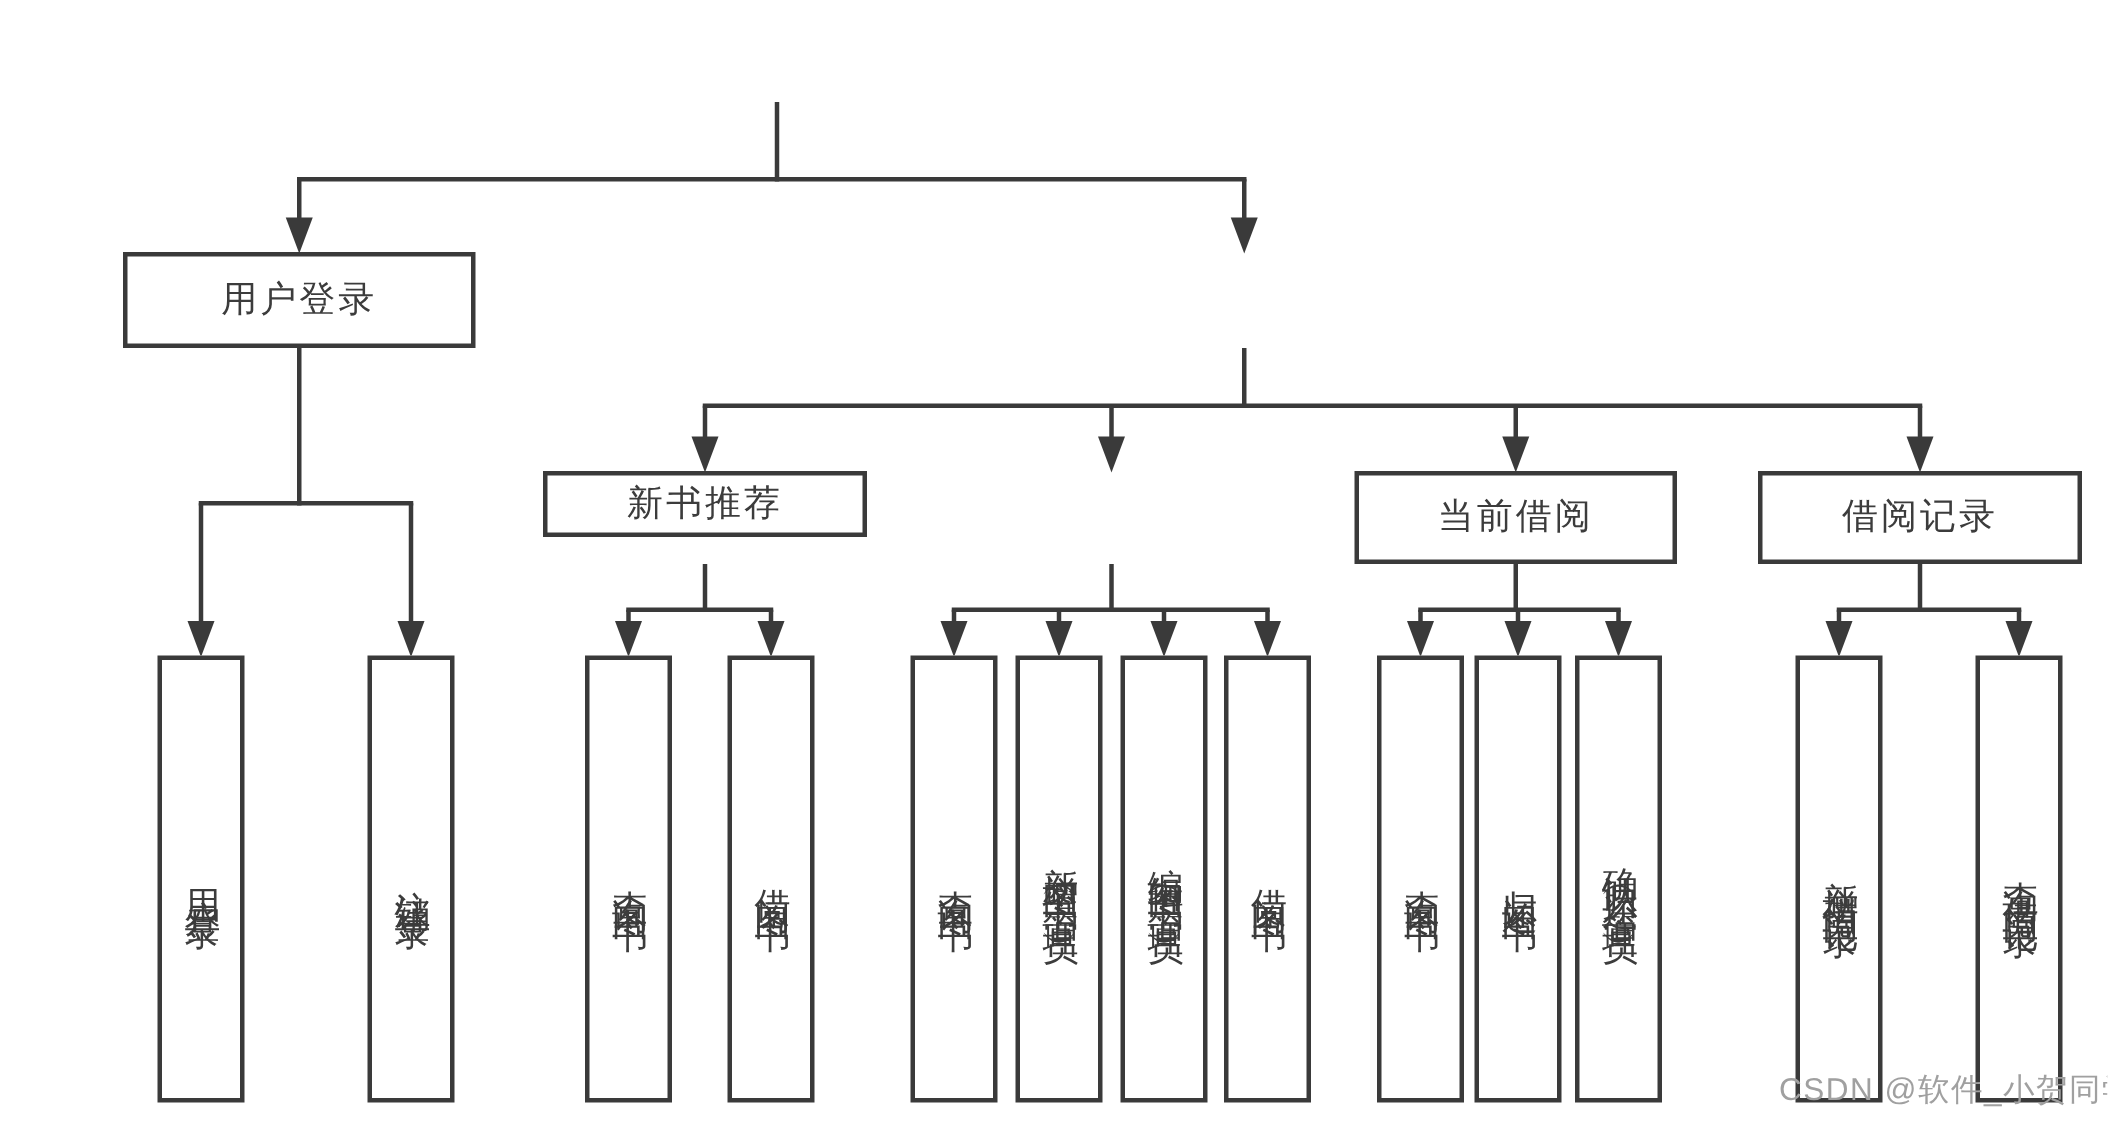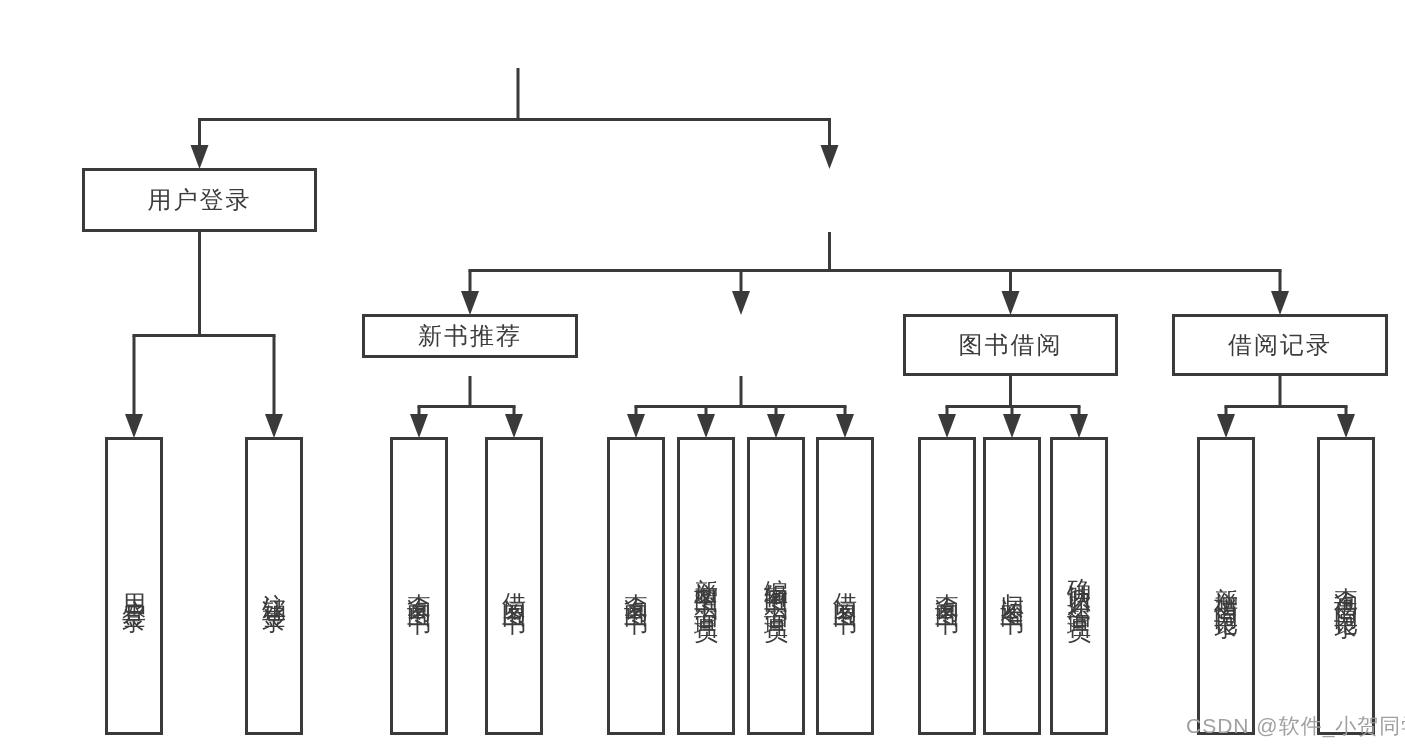--- a/index.html
+++ b/index.html
@@ -107,21 +107,21 @@
 
 
   <div class="hbox" style="left:82px;top:168px;width:235px;height:64px">
     <span class="label">用户登录</span>
   </div>
 
   <div class="hbox" style="left:362px;top:314px;width:216px;height:44px">
     <span class="label">新书推荐</span>
   </div>
   <div class="hbox" style="left:903px;top:314px;width:215px;height:62px">
-    <span class="label">图书借阅</span>
+    <span class="label">当前借阅</span>
   </div>
   <div class="hbox" style="left:1172px;top:314px;width:216px;height:62px">
     <span class="label">借阅记录</span>
   </div>
 
   <div class="vbox" style="left:105px">
     <span class="label">用户登录</span>
   </div>
   <div class="vbox" style="left:245px">
     <span class="label">注销登录</span>

